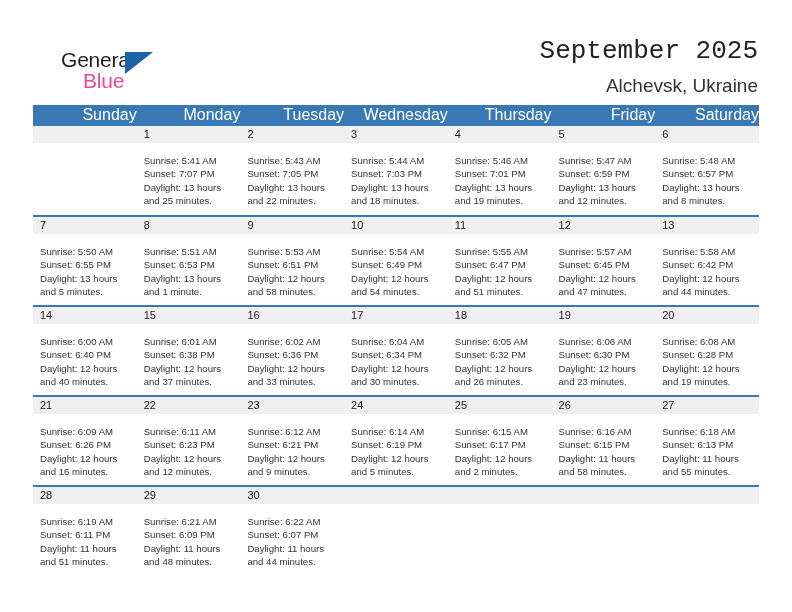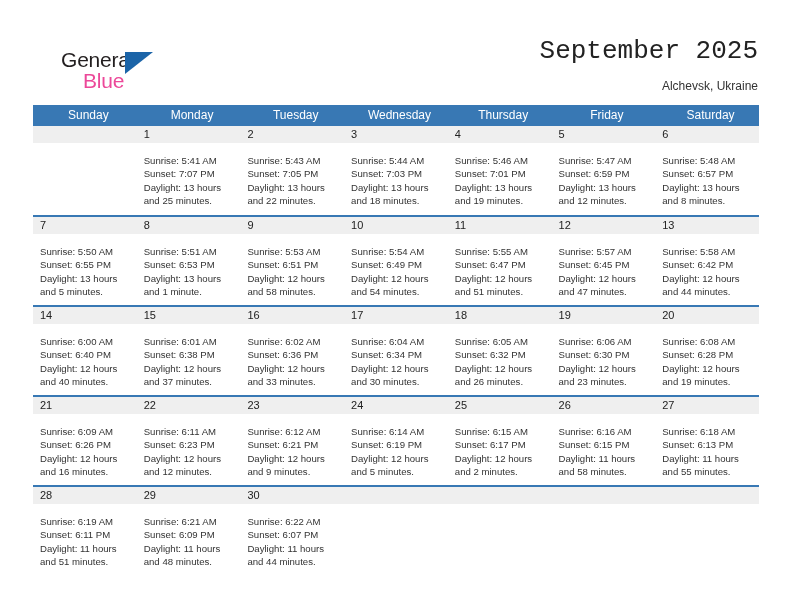--- a/index.html
+++ b/index.html
@@ -72,21 +72,21 @@
     color: #222222;
     text-align: right;
     white-space: nowrap;
     line-height: 30px;
     font-family: Liberation Mono, monospace;
   }
   .subtitle {
     position: absolute;
     right: 34px;
     top: 78px;
-    font-size: 12px;
+    font-size: 19px;
     color: #333333;
     text-align: center;
     white-space: nowrap;
     line-height: 16px;
     margin-left: 19px;
   }
 
   
   .calendar {
     position: absolute;
@@ -95,23 +95,23 @@
     width: 726px;
   }
   table.cal {
     width: 726px;
     border-collapse: collapse;
     table-layout: fixed;
   }
   table.cal th {
     background: #3878b4;
     color: #ffffff;
-    font-size: 12px;
+    font-size: 16px;
     font-weight: normal;
-    text-align: center;
+    text-align: right;
     padding: 4px 0 5px 7px;
     height: 20px;
     line-height: 12px;
   }
   td.day {
     vertical-align: top;
     padding: 0;
     height: 90px;
     border-top: 2px solid #3878b4;
     background: #ffffff;

